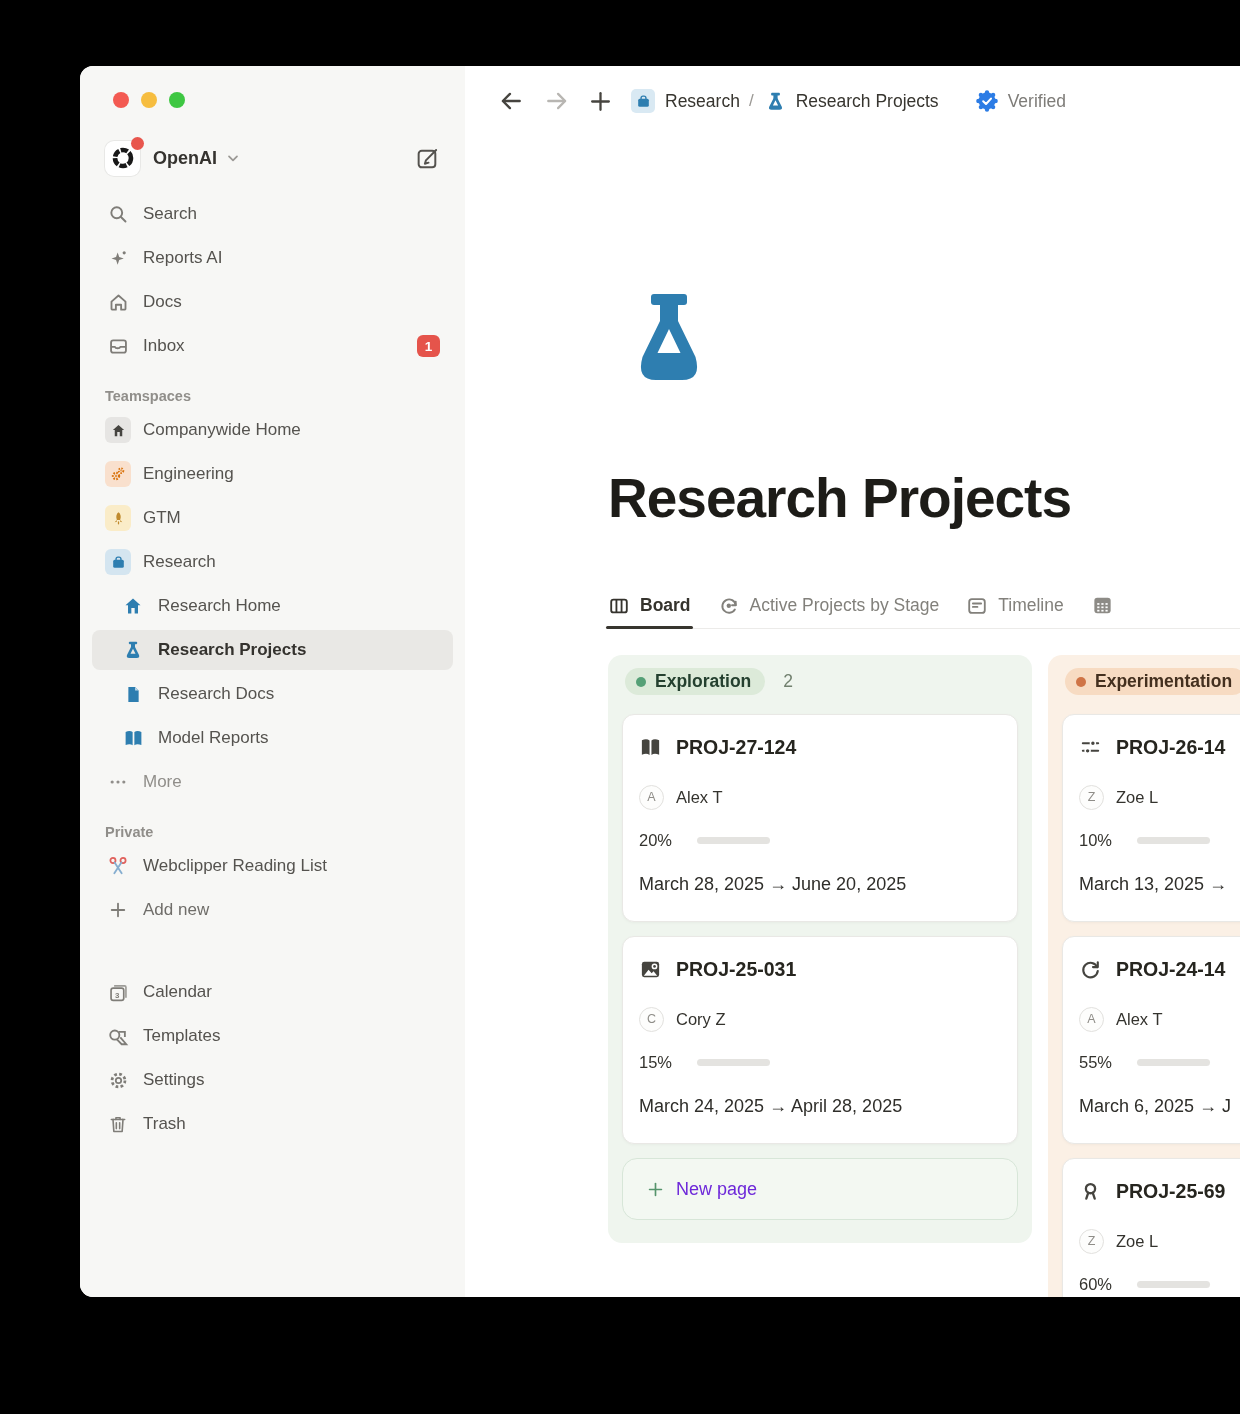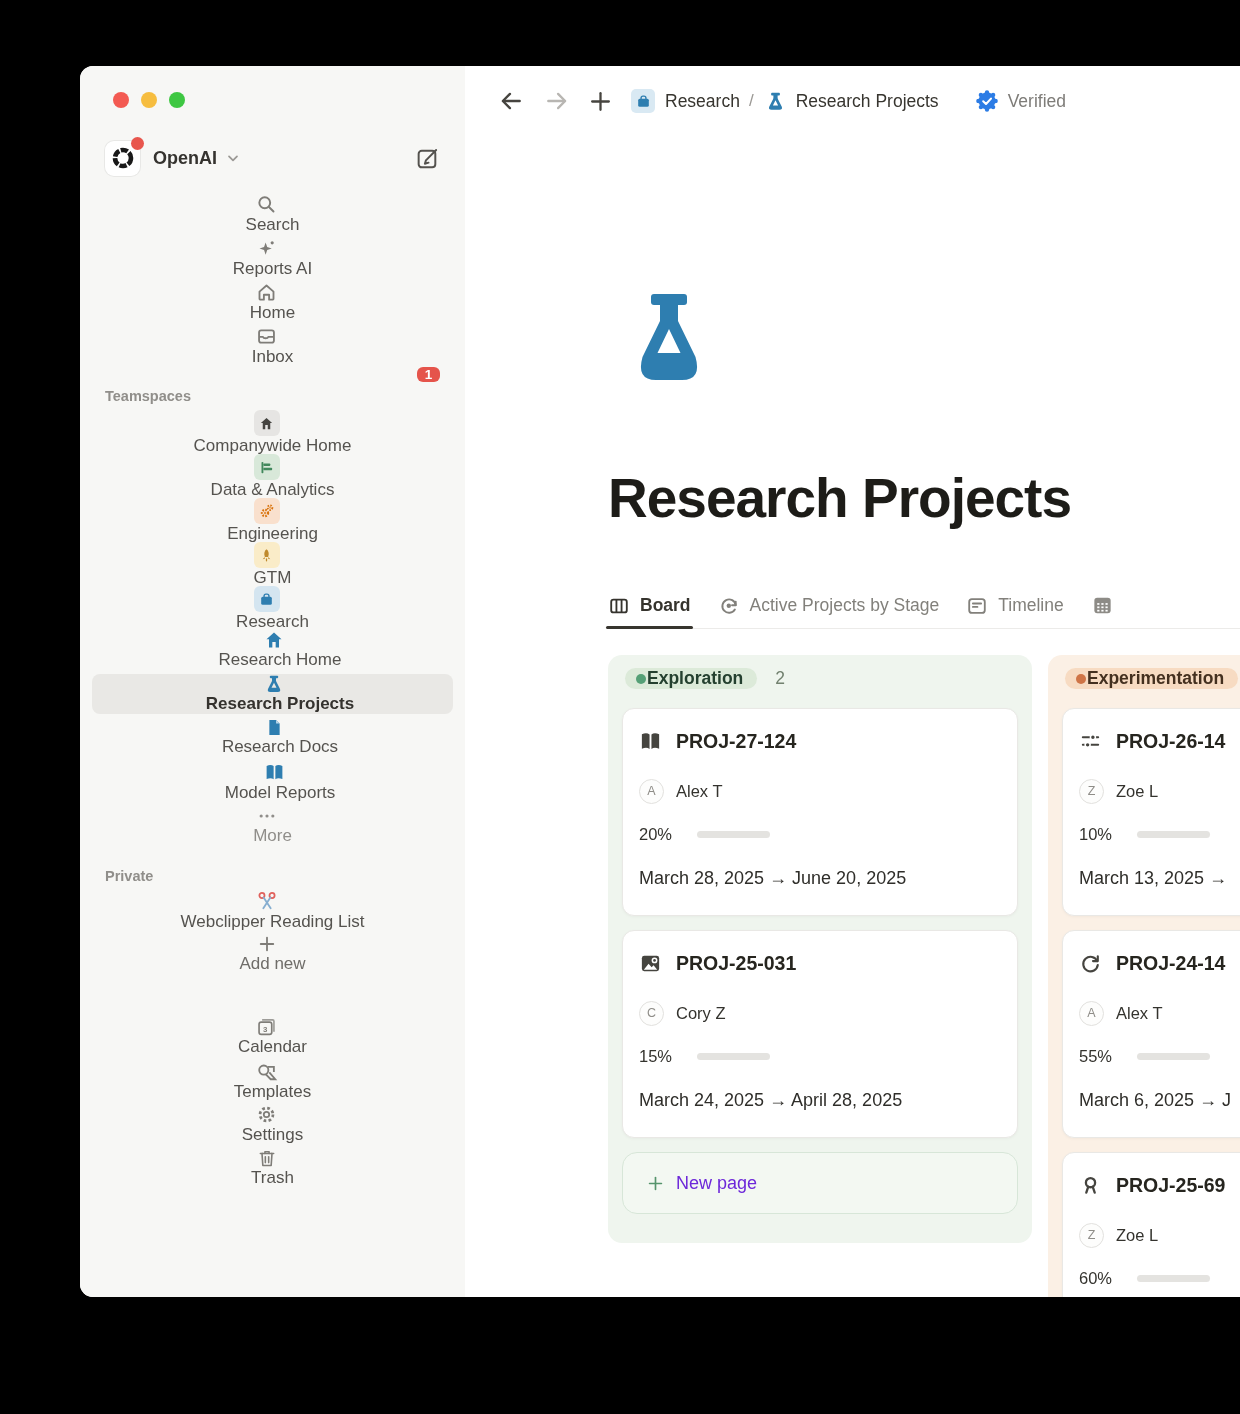--- a/index.html
+++ b/index.html
@@ -17,21 +17,21 @@
 
   .wsrow { margin:28px 12px 14px 12px; height:44px; display:flex; align-items:center; padding:0 13px; border-radius:8px;text-align:center; }
   .wslogo { position:relative; width:35px; height:35px; background:#fff; border-radius:9px;
     box-shadow:0 0 0 1px rgba(0,0,0,.06); display:flex; align-items:center; justify-content:center; }
   .wsdot { position:absolute; right:-4px; top:-4px; width:13px; height:13px; border-radius:50%; background:#e8564d; }
   .wsname { margin-left:13px; font-size:18px; font-weight:700; color:#35332f; }
   .wschev { margin-left:8px; display:flex; }
   .wscompose { margin-left:auto; display:flex; cursor:pointer; }
 
   .srow { height:40px; margin:4px 12px; border-radius:8px; display:flex; align-items:center;
-    padding:0 13px; color:#55534f; font-size:17px; font-weight:500; cursor:pointer;flex-direction:column; }
+    padding:0 13px; color:#55534f; font-size:17px; font-weight:500; cursor:pointer; }
   .srow.selected { background:#e9e8e5; color:#34322e; font-weight:600; }
   .srow .sicon { width:26px; display:flex; justify-content:center; align-items:center; margin-right:12px; flex-shrink:0; }
   .srow.child { padding-left:28px; }
   .tile { width:26px; height:26px; border-radius:6px; display:flex; align-items:center; justify-content:center; }
   .seclabel { margin:22px 0 6px 25px; font-size:14.5px; font-weight:600; color:#908e8a; }
   .badge { margin-left:auto; background:#e5544b; color:#fff; font-size:13.5px; font-weight:700;
     min-width:23px; height:22px; border-radius:6px; display:flex; align-items:center; justify-content:center; padding:0 7px; }
   .sgap { height:34px; }
 
   
@@ -56,21 +56,21 @@
     font-size:17.5px; color:#82807b; font-weight:500; cursor:pointer; white-space:nowrap; }
   .tab.active { color:#35332d; font-weight:600; }
   .tab.active::after { content:""; position:absolute; left:-2px; right:-2px; bottom:-1px;
     height:3px; background:#37352f; border-radius:2px; }
 
   .board { position:absolute; left:143px; top:589px; display:flex; gap:16px; }
   .col { width:424px; border-radius:14px; padding:13px 14px 17px 14px; flex-shrink:0; }
   .col.green { background:#eff5ee; height:588px; }
   .col.orange { background:#fbf0e5; height:760px; }
   .colhead { display:flex; align-items:center; padding-left:3px; margin-bottom:19px; }
-  .pill { display:inline-flex; align-items:center; height:21px; border-radius:16px; padding:0 14px 0 11px; gap:1px; }
+  .pill { display:inline-flex; align-items:center; height:27px; border-radius:16px; padding:0 14px 0 11px; gap:9px; }
   .pill .dot { width:10px; height:10px; border-radius:50%; }
   .pill .pilltext { font-size:17.5px; font-weight:600; white-space:nowrap; }
   .col.green .pill { background:#dcead9; } .col.green .dot { background:#55a076; } .col.green .pilltext { color:#24402f; }
   .col.orange .pill { background:#f7dbc2; } .col.orange .dot { background:#cf7446; } .col.orange .pilltext { color:#44301f; }
   .colcount { margin-left:18px; font-size:17.5px; font-weight:500; color:#72816f; }
 
   .card { background:#fff; border:1px solid #e9e8e5; border-radius:12px; box-shadow:0 1px 3px rgba(15,15,15,.04);
     padding:20px 16px 22px 16px; height:208px; margin-bottom:14px; cursor:pointer; }
   .cardtitle { display:flex; align-items:center; gap:14px; height:24px; margin-bottom:25px; }
   .cardtitle .ctext { font-size:19.5px; font-weight:600; color:#26251f; white-space:nowrap; }
@@ -140,21 +140,21 @@
           </svg>
       </span>
       <span>Reports AI</span>
     </div>
     <div class="srow">
       <span class="sicon">
         <svg width="21" height="21" viewBox="0 0 24 24" fill="none" stroke="#7f7d78" stroke-width="2.1" stroke-linejoin="round">
             <path d="M4 11 L12 4 L20 11 V19 a1.2 1.2 0 0 1 -1.2 1.2 H15 v-5.6 h-6 v5.6 H5.2 A1.2 1.2 0 0 1 4 19 Z"></path>
           </svg>
       </span>
-      <span>Home</span>
+      <span>Docs</span>
     </div>
     <div class="srow">
       <span class="sicon">
         <svg width="21" height="21" viewBox="0 0 24 24" fill="none" stroke="#7f7d78" stroke-width="2.1" stroke-linejoin="round">
             <rect x="3.5" y="5" width="17" height="14" rx="2.5"></rect>
             <path d="M3.5 12.5 h4.5 c.6 2 5.4 2 6 0 h6"></path>
           </svg>
       </span>
       <span>Inbox</span>
       <span class="badge">1</span>
@@ -164,32 +164,20 @@
 
     <div class="srow">
       <span class="sicon">
         <span class="tile" style="background:#e6e5e3">
             <svg width="15" height="15" viewBox="0 0 24 24" fill="#454440">
               <path d="M12 3 L3 11 H6 V21 H10 V14.5 H14 V21 H18 V11 H21 Z"></path>
             </svg>
           </span>
       </span>
       <span>Companywide Home</span>
-    </div>
-    <div class="srow">
-      <span class="sicon">
-        <span class="tile" style="background:#d8e8d9">
-            <svg width="15" height="15" viewBox="0 0 24 24" fill="#41885c">
-              <rect x="4" y="3" width="3" height="18" rx="1.2"></rect>
-              <rect x="7" y="5.5" width="11" height="4" rx="1.2"></rect>
-              <rect x="7" y="12.5" width="14" height="4" rx="1.2"></rect>
-            </svg>
-          </span>
-      </span>
-      <span>Data &amp; Analytics</span>
     </div>
     <div class="srow">
       <span class="sicon">
         <span class="tile" style="background:#f9e0cd">
             <svg width="16" height="16" viewBox="0 0 24 24" fill="none" stroke="#d9730d">
               <circle cx="9" cy="15" r="4.6" stroke-width="3.4" stroke-dasharray="2.4 1.9"></circle>
               <circle cx="9" cy="15" r="1.4" fill="#d9730d" stroke="none"></circle>
               <circle cx="16.5" cy="7" r="3.4" stroke-width="3" stroke-dasharray="2 1.7"></circle>
               <circle cx="16.5" cy="7" r="1.1" fill="#d9730d" stroke="none"></circle>
             </svg>

